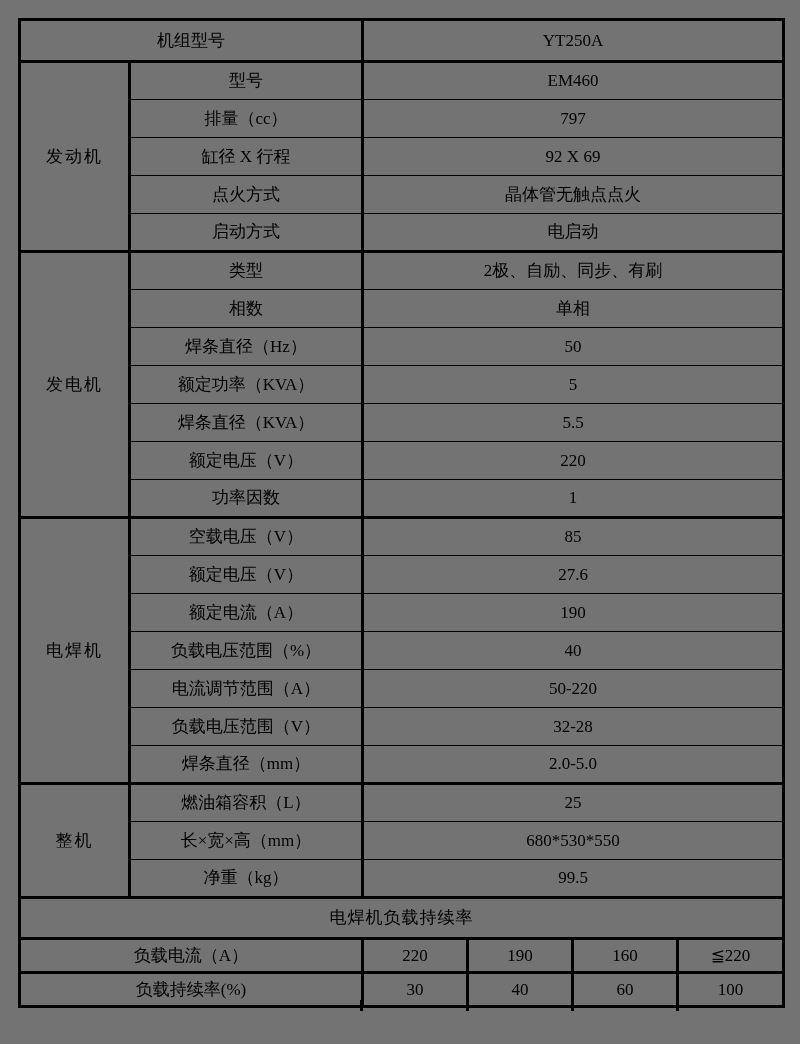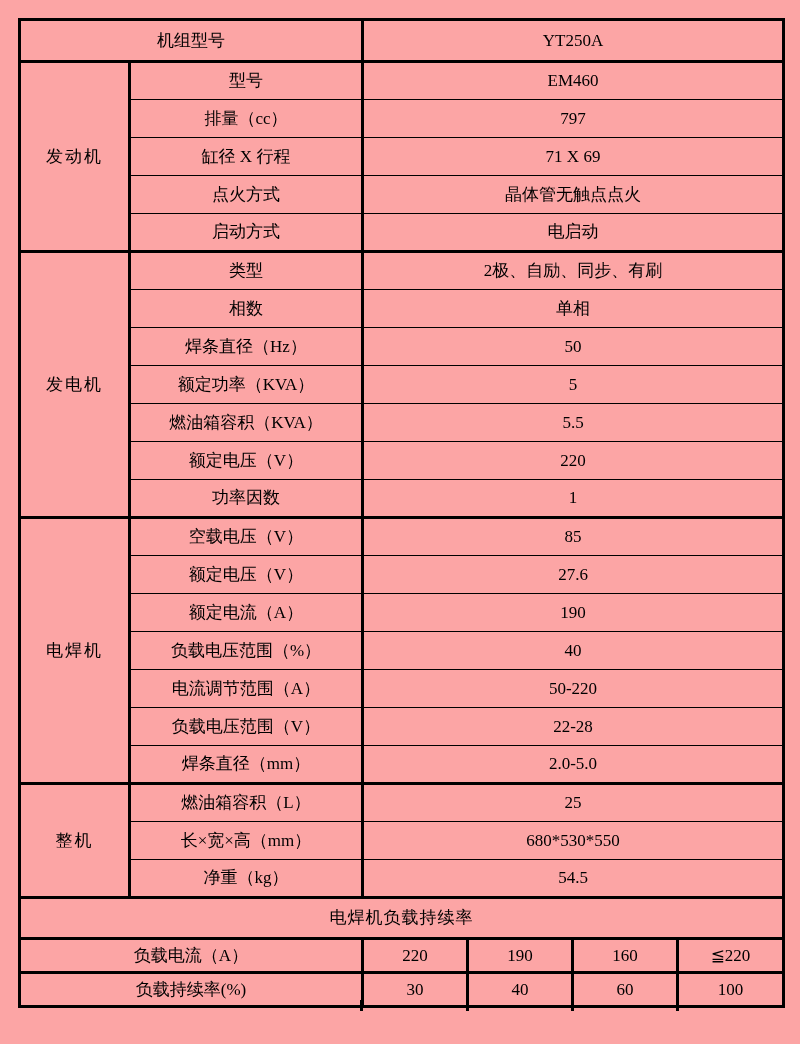--- a/index.html
+++ b/index.html
@@ -1,20 +1,20 @@
 <!DOCTYPE html>
 <html><head>
 <meta charset="utf-8">
 <style>
   html, body { margin: 0; padding: 0; background: #ffffff; }
   .page {
     position: relative;
     width: 800px;
     height: 1044px;
-    background: #fca5a5;
+    background: #737373;
     color: #000;
     font-family: "Liberation Serif", "DejaVu Serif", serif;
     overflow: hidden;
   }
   table.spec {
     position: absolute;
     left: 18px;
     top: 18px;
     width: 764px;
     border-collapse: collapse;
@@ -71,21 +71,21 @@
         <td class="cat" rowspan="5">发动机</td>
         <td>型号</td>
         <td colspan="4">EM460</td>
       </tr>
       <tr class="r38">
         <td>排量（cc）</td>
         <td colspan="4">797</td>
       </tr>
       <tr class="r38">
         <td>缸径 X 行程</td>
-        <td colspan="4">71 X 69</td>
+        <td colspan="4">92 X 69</td>
       </tr>
       <tr class="r38">
         <td>点火方式</td>
         <td colspan="4">晶体管无触点点火</td>
       </tr>
       <tr class="r38">
         <td>启动方式</td>
         <td colspan="4">电启动</td>
       </tr>
 
@@ -100,21 +100,21 @@
       </tr>
       <tr class="r38">
         <td>焊条直径（Hz）</td>
         <td colspan="4">50</td>
       </tr>
       <tr class="r38">
         <td>额定功率（KVA）</td>
         <td colspan="4">5</td>
       </tr>
       <tr class="r38">
-        <td>燃油箱容积（KVA）</td>
+        <td>焊条直径（KVA）</td>
         <td colspan="4">5.5</td>
       </tr>
       <tr class="r38">
         <td>额定电压（V）</td>
         <td colspan="4">220</td>
       </tr>
       <tr class="r38">
         <td>功率因数</td>
         <td colspan="4">1</td>
       </tr>
@@ -135,39 +135,39 @@
       <tr class="r38">
         <td>负载电压范围（%）</td>
         <td colspan="4">40</td>
       </tr>
       <tr class="r38">
         <td>电流调节范围（A）</td>
         <td colspan="4">50-220</td>
       </tr>
       <tr class="r38">
         <td>负载电压范围（V）</td>
-        <td colspan="4">22-28</td>
+        <td colspan="4">32-28</td>
       </tr>
       <tr class="r38">
         <td>焊条直径（mm）</td>
         <td colspan="4">2.0-5.0</td>
       </tr>
 
       <tr class="sec r38">
         <td class="cat" rowspan="3">整机</td>
         <td>燃油箱容积（L）</td>
         <td colspan="4">25</td>
       </tr>
       <tr class="r38">
         <td>长×宽×高（mm）</td>
         <td colspan="4">680*530*550</td>
       </tr>
       <tr class="r38">
         <td>净重（kg）</td>
-        <td colspan="4">54.5</td>
+        <td colspan="4">99.5</td>
       </tr>
 
       <tr class="sec r41">
         <td class="title-cell" colspan="6">电焊机负载持续率</td>
       </tr>
 
       <tr class="sec r34">
         <td colspan="2">负载电流（A）</td>
         <td>220</td>
         <td>190</td>

